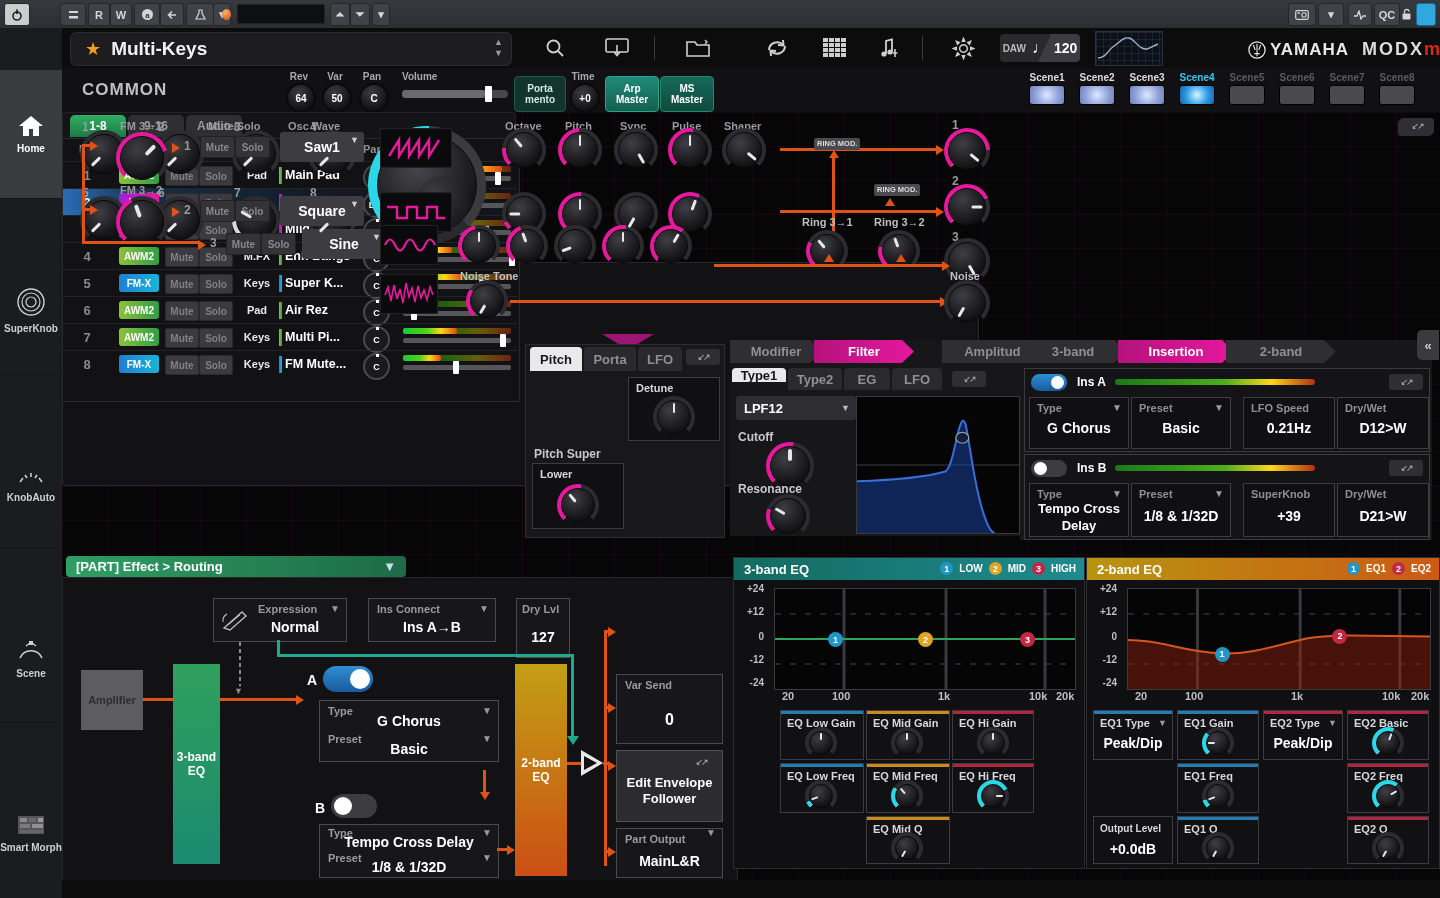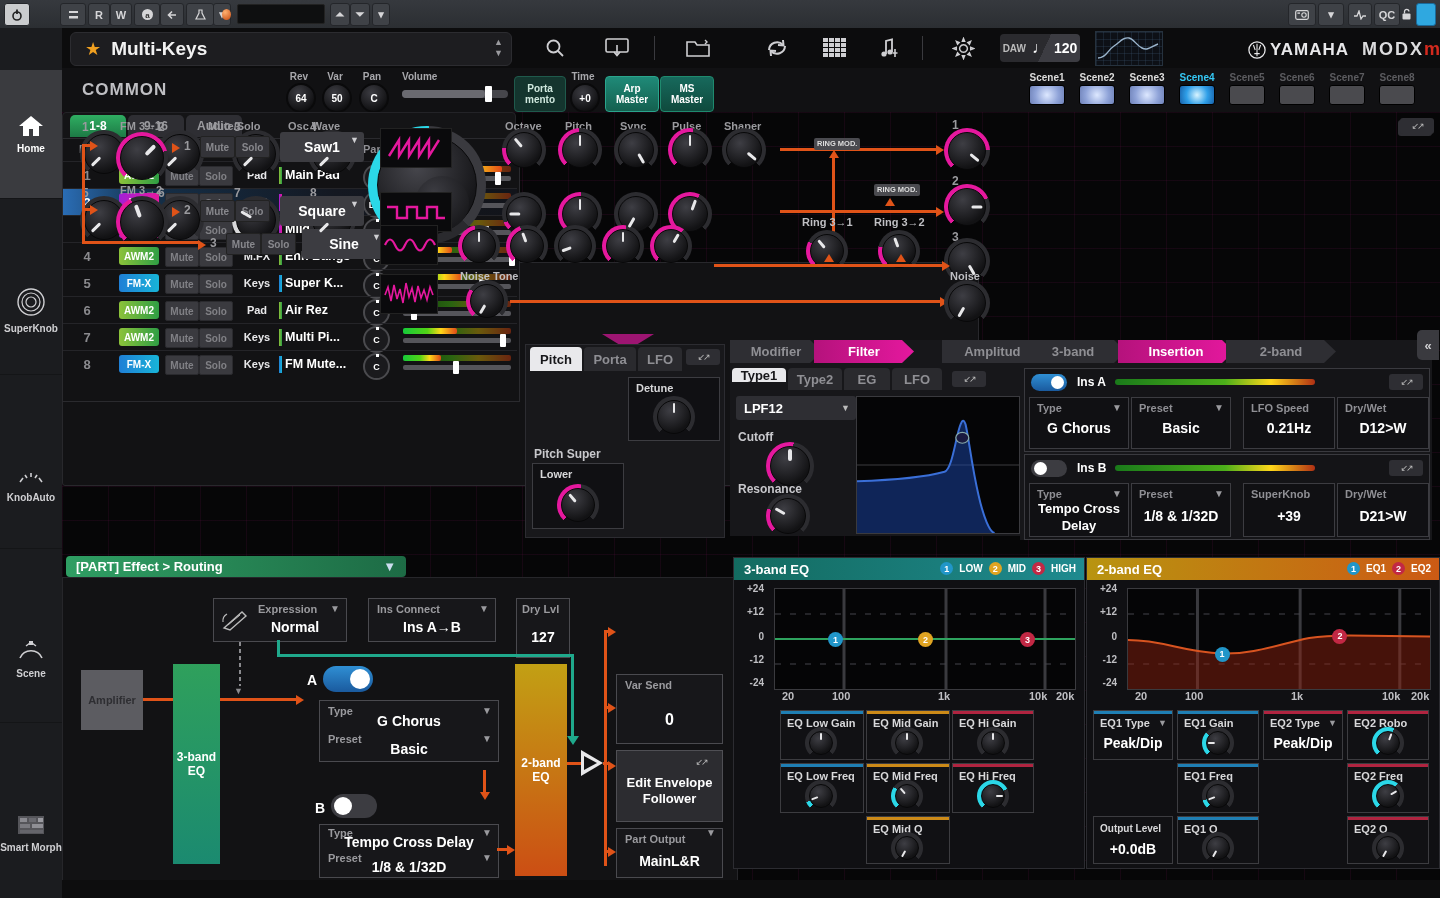--- a/index.html
+++ b/index.html
@@ -1275,21 +1275,21 @@
           </div>
       </div>
       <div class="kbox" style="left:176px;top:152px;width:78px;height:48px;">
         <div class="strip c-hi"></div>
           <div class="klabel">EQ2 Type</div>
         <div style="position:absolute;right:5px;top:7px;font-size:9px;color:#9a9a9e;">▼</div>
         <div class="kval">Peak/Dip</div>
       </div>
       <div class="kbox" style="left:260px;top:152px;width:80px;height:48px;">
         <div class="strip c-hi"></div>
-          <div class="klabel">EQ2 Robo</div>
+          <div class="klabel">EQ2 Basic</div>
         <div class="kn" style="left:28px;top:20px;width:24px;height:24px;--ac:#2bd8e8;--ae:44%;">
             <b class="pt r20"></b>
           </div>
       </div>
       <div class="kbox" style="left:90px;top:205px;width:80px;height:48px;">
         <div class="strip c-low"></div>
           <div class="klabel">EQ1 Freq</div>
         <div class="kn" style="left:28px;top:20px;width:24px;height:24px;--ac:#2bd8e8;--ae:8%;">
             <b class="pt rm110"></b>
           </div>

